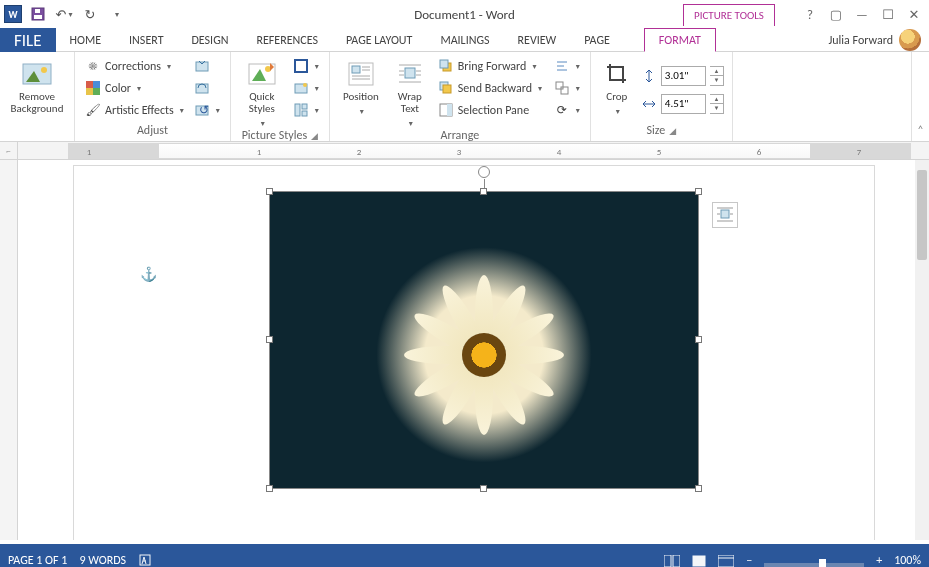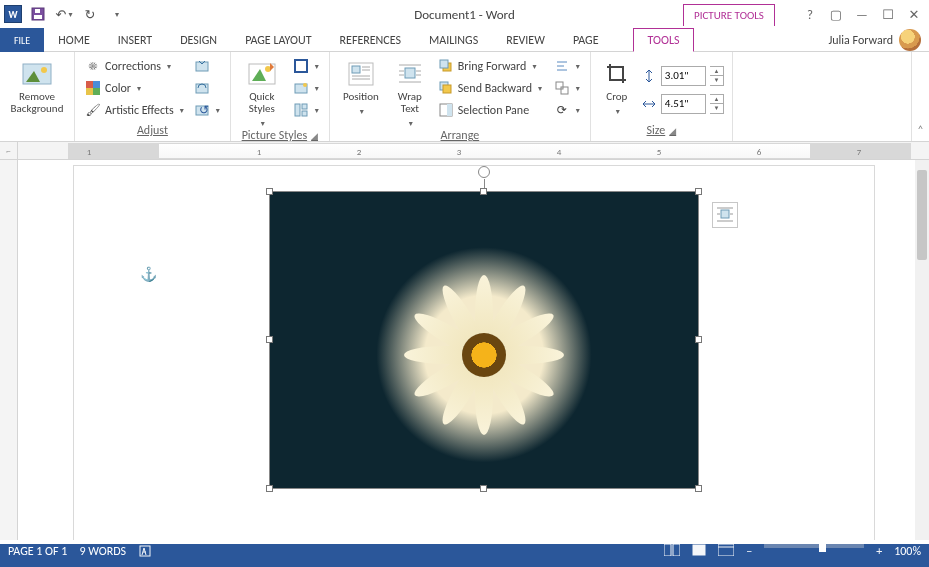--- a/index.html
+++ b/index.html
@@ -11,31 +11,31 @@
 .word-icon { width: 18px; height: 18px; background: #2b579a; color: #fff; display: flex; align-items: center; justify-content: center; font-size: 10px; font-weight: bold; border: 1px solid #1e3f6f; }
 .qat-btn { width: 20px; height: 20px; color: #555; display: flex; align-items: center; justify-content: center; cursor: pointer; font-size: 13px; }
 .doc-title { position: absolute; left: 50%; transform: translateX(-50%); color: #444; font-size: 13px; }
 .context-tab-title { background: #fff; color: #b13096; border: 1px solid #b13096; border-bottom: none; padding: 2px 10px; font-size: 11px; position: absolute; left: 683px; top: 4px; height: 22px; display:flex; align-items:center; }
 .title-right { margin-left: auto; display: flex; align-items: center; gap: 8px; padding-right: 6px; color: #666; }
 .title-ctrl { width: 18px; height: 18px; display:flex; align-items:center; justify-content:center; cursor:pointer; font-size:13px; }
 .avatar { width: 22px; height: 22px; border-radius: 50%; background: radial-gradient(circle at 40% 35%, #f6d27a 0 35%, #d89a4f 36% 60%, #b56f3a 61% 100%); }
 
 
 .tabs { height: 24px; display: flex; background: #fff; border-bottom: 1px solid #d4d4d4; }
-.file-tab { background: #2b579a; color: #fff; padding: 0 14px; display:flex; align-items:center; height: 24px; font-size: 10px; cursor:pointer; }
+.file-tab { background: #2b579a; color: #fff; padding: 0 14px; display:flex; align-items:center; height: 24px; font-size: 17px; cursor:pointer; }
 .tab { padding: 0 14px; color: #444; display:flex; align-items:center; height:24px; cursor:pointer; font-size:12px; }
 .tab.format { color: #b13096; border: 1px solid #b13096; border-bottom: 1px solid #fff; margin-bottom:-1px; background:#fff; margin-left: 0; }
 .tab-spacer { flex: 1; }
 .tab.user-area { color:#444; padding:0 8px; display:flex; align-items:center; gap:6px; }
 
 
 .ribbon { height: 90px; background: #fff; border-bottom: 1px solid #d4d4d4; display: flex; }
 .group { border-right: 1px solid #e1e1e1; padding: 4px 8px 2px; display:flex; flex-direction:column; }
 .group-body { display:flex; gap: 6px; flex:1; }
-.group-label { text-align:center; color:#666; font-size:11px; margin-top: auto; padding-bottom:2px; display:flex; align-items:center; justify-content:center; gap:4px;text-decoration:underline; }
+.group-label { text-align:center; color:#666; font-size:11px; margin-top: auto; padding-bottom:2px; display:flex; align-items:center; justify-content:center; gap:4px; }
 .group-label .launcher { font-size: 9px; color:#888; cursor:pointer; }
 .big-btn { width: 58px; display:flex; flex-direction:column; align-items:center; justify-content:flex-start; gap:3px; cursor:pointer; padding-top:4px; }
 .big-btn .bicon { width: 32px; height: 28px; display:flex; align-items:center; justify-content:center; }
 .big-btn .blabel { font-size: 11px; color:#444; text-align:center; line-height: 12px; }
 .col-btns { display:flex; flex-direction:column; gap: 2px; }
 .med-btn { display:flex; align-items:center; gap:4px; color:#444; font-size:11px; cursor:pointer; padding:1px 2px; height:20px; }
 .icon-sm { width:16px; height:16px; display:flex; align-items:center; justify-content:center; }
 .drop-arrow { font-size: 8px; color:#666; margin-left:2px; }
 .size-row { display:flex; align-items:center; gap:4px; height:22px; }
 .size-input { width:45px; height:20px; border:1px solid #ababab; font-size:11px; padding:0 3px; background:#fff; }
@@ -63,21 +63,21 @@
 .handle.tm{left:50%;top:-4px;margin-left:-4px} .handle.bm{left:50%;bottom:-4px;margin-left:-4px}
 .handle.ml{left:-4px;top:50%;margin-top:-4px} .handle.mr{right:-4px;top:50%;margin-top:-4px}
 .rotate { position:absolute; left:50%; top:-26px; margin-left:-6px; width:12px; height:12px; border:1px solid #888; border-radius:50%; background:#fff; }
 .rotate::after { content:""; position:absolute; left:5px; top:12px; width:1px; height:10px; background:#888; }
 .anchor-icon { position:absolute; left:67px; top:100px; color:#2b6ca3; font-size:14px; }
 .layout-opts { position:absolute; width:26px; height:26px; border:1px solid #c7c7c7; background:#fff; left:638px; top:36px; display:flex; align-items:center; justify-content:center; cursor:pointer; }
 .scroll-v { position:absolute; right:0; top:0; bottom:0; width:14px; background:#f1f1f1; }
 .scroll-v .thumb { position:absolute; left:2px; right:2px; top:10px; height:90px; background:#c6c6c6; border-radius:2px; }
 
 
-.statusbar { position:absolute; bottom:0; left:0; right:0; height:23px; background:#2b579a; color:#fff; display:flex; align-items:flex-start; padding:0 8px; font-size:11px; gap:12px; }
+.statusbar { position:absolute; bottom:0; left:0; right:0; height:23px; background:#2b579a; color:#fff; display:flex; align-items:flex-end; padding:0 8px; font-size:11px; gap:12px; }
 .statusbar .spacer { flex:1; }
 .sb-btn { display:flex; align-items:center; gap:4px; cursor:pointer; opacity:0.95; }
 .zoom-slider { width:100px; height:4px; background:#6a86b1; position:relative; }
 .zoom-slider .zh { position:absolute; width:7px; height:12px; background:#fff; top:-4px; left:55%; }
 
 
 svg { display:block; }
 </style>
 </head>
 <body>
@@ -107,26 +107,26 @@
     <div class="title-ctrl">☐</div>
     <div class="title-ctrl">✕</div>
   </div>
 </div>
 
 <div class="tabs">
   <div class="file-tab">FILE</div>
   <div class="tab">HOME</div>
   <div class="tab">INSERT</div>
   <div class="tab">DESIGN</div>
+  <div class="tab">REFERENCES</div>
   <div class="tab">PAGE LAYOUT</div>
-  <div class="tab">REFERENCES</div>
   <div class="tab">MAILINGS</div>
   <div class="tab">REVIEW</div>
   <div class="tab">PAGE</div>
-  <div class="tab format" style="margin-left:20px">TOOLS</div>
+  <div class="tab format" style="margin-left:20px">FORMAT</div>
   <div class="tab-spacer"></div>
   <div class="tab user-area">
     <span>Julia Forward</span>
     <span class="avatar"></span>
   </div>
 </div>
 
 <div class="ribbon">
 
   <div class="group">

